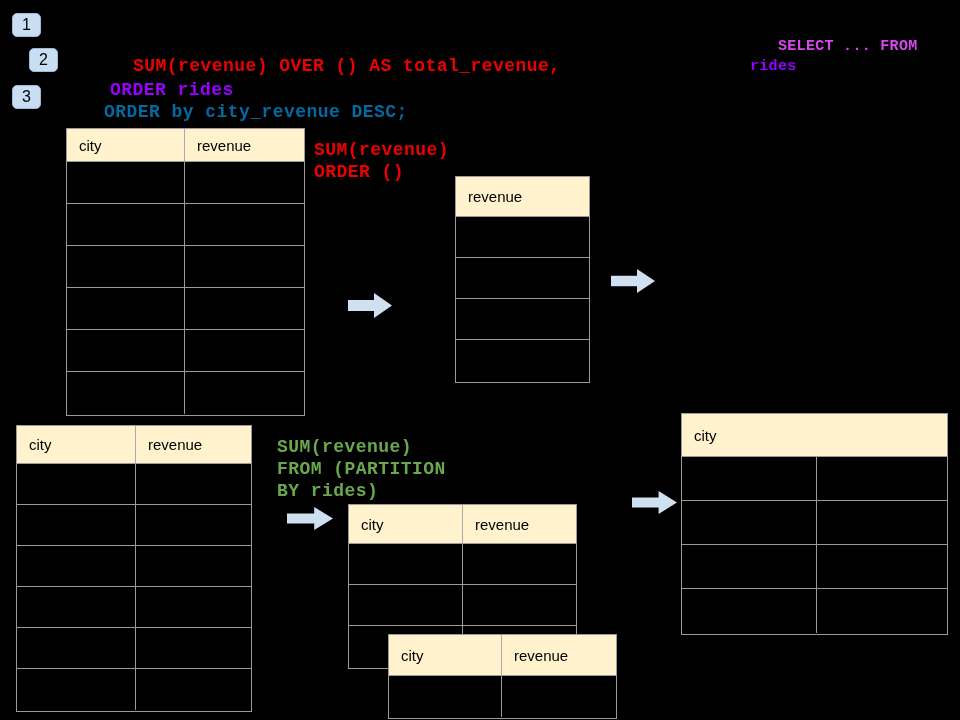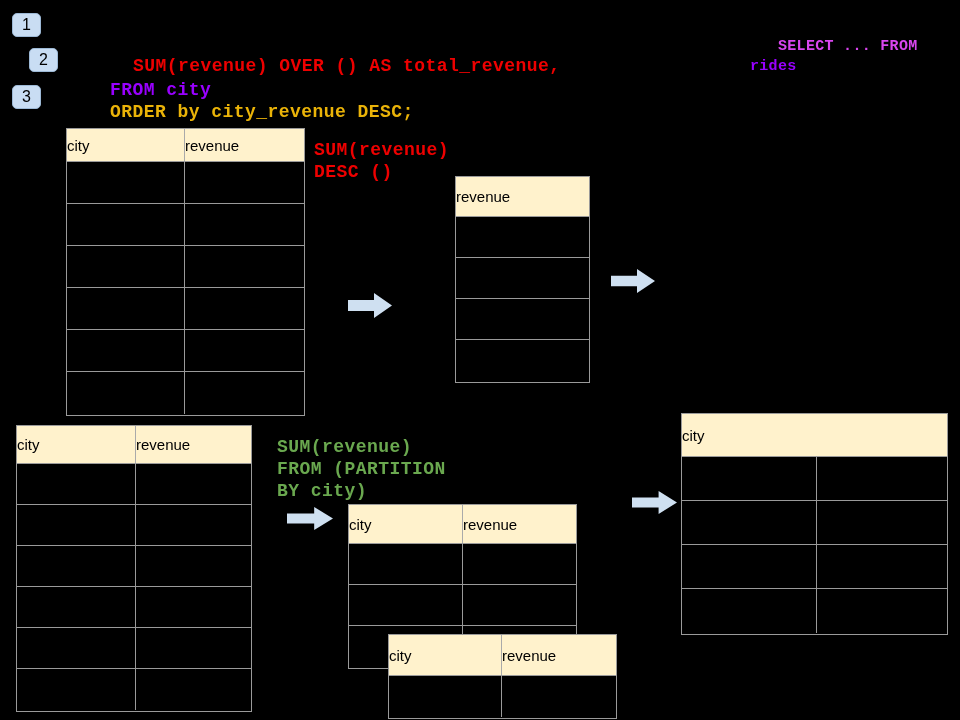--- a/index.html
+++ b/index.html
@@ -16,21 +16,21 @@
   .codeline{position:absolute;white-space:pre;
             font-family:"Liberation Mono","DejaVu Sans Mono",monospace;
             font-weight:bold;font-size:18px;line-height:22px;letter-spacing:.45px;}
   .notel{position:absolute;white-space:pre;
          font-family:"Liberation Mono","DejaVu Sans Mono",monospace;
          font-weight:bold;font-size:15px;line-height:20px;letter-spacing:.3px;}
 
   
   .tbl{position:absolute;border:1px solid var(--border,#999);background:#000;box-sizing:border-box;}
   .thead{display:flex;background:var(--header_bg,#fff2cc);border-bottom:1px solid var(--border,#999);box-sizing:border-box;}
-  .th{box-sizing:border-box;display:flex;align-items:center;color:#000;
+  .th{box-sizing:border-box;display:flex;align-items:center;padding-left:12px;color:#000;
       font:15px "Liberation Sans",sans-serif;border-right:1px solid #aaa;overflow:hidden;}
   .th:last-child{border-right:none;flex:1;}
   .trow{display:flex;border-bottom:1px solid var(--border,#999);box-sizing:border-box;background:#000;}
   .trow:last-child{border-bottom:none;}
   .td{box-sizing:border-box;border-right:1px solid var(--border,#999);}
   .td:last-child{border-right:none;flex:1;}
 
   
   .t1{left:66px;top:128px;width:239px;height:288px;}  .t1 .thead{height:33px}  .t1 .trow{height:42px}
   .t2{left:455px;top:176px;width:135px;height:207px;} .t2 .thead{height:40px}  .t2 .trow{height:41px}
@@ -46,32 +46,32 @@
 </head>
 <body>
 
 <div id="canvas">
 
   <div class="badge" style="left:12px;top:13px">1</div>
   <div class="badge" style="left:29px;top:48px">2</div>
   <div class="badge" style="left:12px;top:85px">3</div>
 
   <div class="codeline" style="left: 133px; top: 35px; color: rgb(238, 0, 0); margin-top: 20px;">SUM(revenue) OVER () AS total_revenue,</div>
-  <div class="codeline" style="left: 110px; top: 79px; color: rgb(153, 0, 255);">FROM city</div>
-  <div class="codeline" style="left: 110px; top: 101px; color: #eab308;">ORDER by city_revenue DESC;</div>
+  <div class="codeline" style="left: 110px; top: 79px; color: rgb(153, 0, 255);">ORDER rides</div>
+  <div class="codeline" style="left: 104px; top: 101px; color: #0369a1;">ORDER by city_revenue DESC;</div>
 
   <div class="notel" style="left: 750px; top: 37px; color: #d946ef; margin-left: 28px;">SELECT ... FROM</div>
   <div class="notel" style="left: 750px; top: 57px; color: rgb(153, 0, 255);">rides</div>
 
   <div class="codeline" style="left: 314px; top: 139px; color: rgb(238, 0, 0);">SUM(revenue)</div>
-  <div class="codeline" style="left: 314px; top: 161px; color: rgb(238, 0, 0);">DESC ()</div>
+  <div class="codeline" style="left: 314px; top: 161px; color: rgb(238, 0, 0);">ORDER ()</div>
 
   <div class="codeline" style="left: 277px; top: 436px; color: rgb(106, 168, 79);">SUM(revenue)</div>
   <div class="codeline" style="left: 277px; top: 458px; color: rgb(106, 168, 79);">FROM (PARTITION</div>
-  <div class="codeline" style="left: 277px; top: 480px; color: rgb(106, 168, 79);">BY city)</div>
+  <div class="codeline" style="left: 277px; top: 480px; color: rgb(106, 168, 79);">BY rides)</div>
 
   <div class="tbl t1">
     <div class="thead">
       <div class="th" style="width:118px">city</div>
       <div class="th">revenue</div>
     </div>
     <div>
         <div class="trow">
           <div class="td" style="width: 118px;"></div>
           <div class="td"></div>

